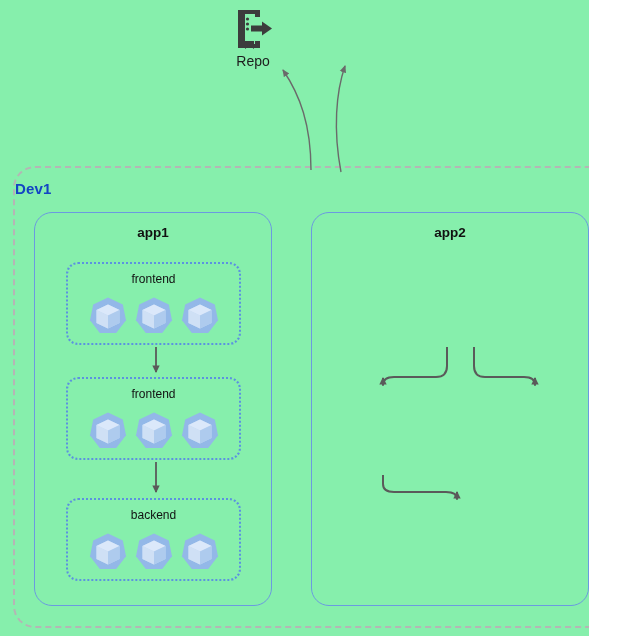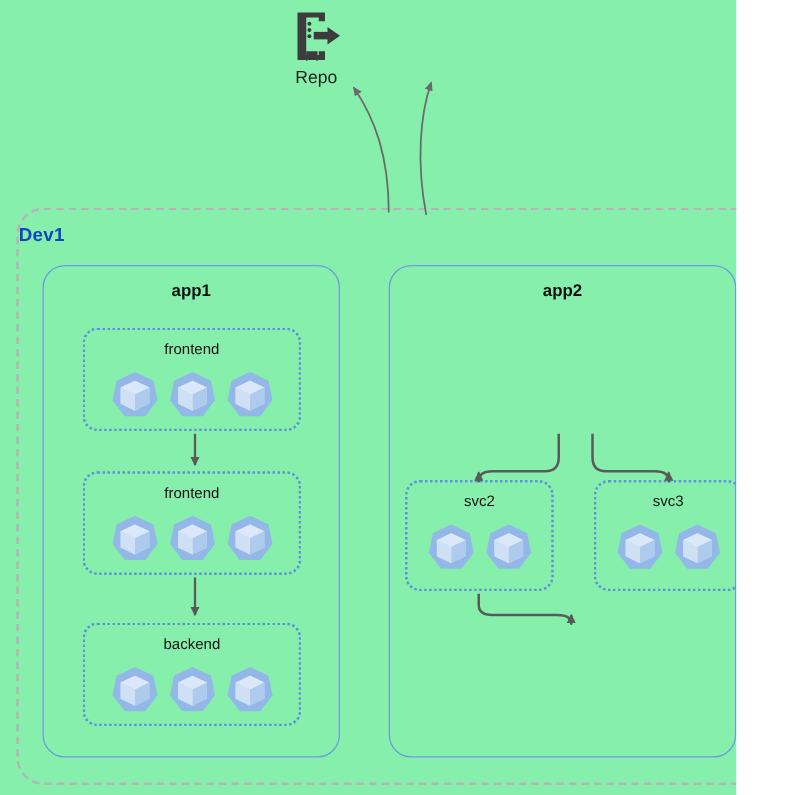--- a/index.html
+++ b/index.html
@@ -192,43 +192,21 @@
           <use href="#podsym"></use>
         </svg>
     </div>
   </div>
 
   <div class="app-group" style="left:311px; top:212px; width:278px; height:394px;">
     <div class="app-title">app2</div>
   </div>
 
 
-  <div class="svc-group" style="left:324px; top:384px; width:119px; height:89px;">
-    <div class="svc-title">svc2</div>
-    <div class="pod-row" style="top:32px;">
-      <svg class="pod" viewBox="0 0 38 40">
-          <use href="#podsym"></use>
-        </svg>
-      <svg class="pod" viewBox="0 0 38 40">
-          <use href="#podsym"></use>
-        </svg>
-    </div>
-  </div>
-
-  <div class="svc-group" style="left:475px; top:384px; width:119px; height:89px;">
-    <div class="svc-title">svc3</div>
-    <div class="pod-row" style="top:32px;">
-      <svg class="pod" viewBox="0 0 38 40">
-          <use href="#podsym"></use>
-        </svg>
-      <svg class="pod" viewBox="0 0 38 40">
-          <use href="#podsym"></use>
-        </svg>
-    </div>
-  </div>
+
 
 
   <svg id="edges" viewBox="0 0 636 636">
     <defs>
 
       <symbol id="podsym" viewBox="0 0 38 40">
         <path d="M19 1.5 L33.8 8.6 L37 24.2 L27.2 37 L10.8 37 L1 24.2 L4.2 8.6 Z" fill="#93b8e8"></path>
         <path d="M19 8.5 L30.5 14 L30.5 27 L19 32.5 L7.5 27 L7.5 14 Z" fill="#c3d9f3"></path>
         <path d="M19 8.5 L30.5 14 L19 19.5 L7.5 14 Z" fill="#dbe8fa"></path>
         <path d="M19 19.5 L30.5 14 L30.5 27 L19 32.5 Z" fill="#aecbee"></path>

